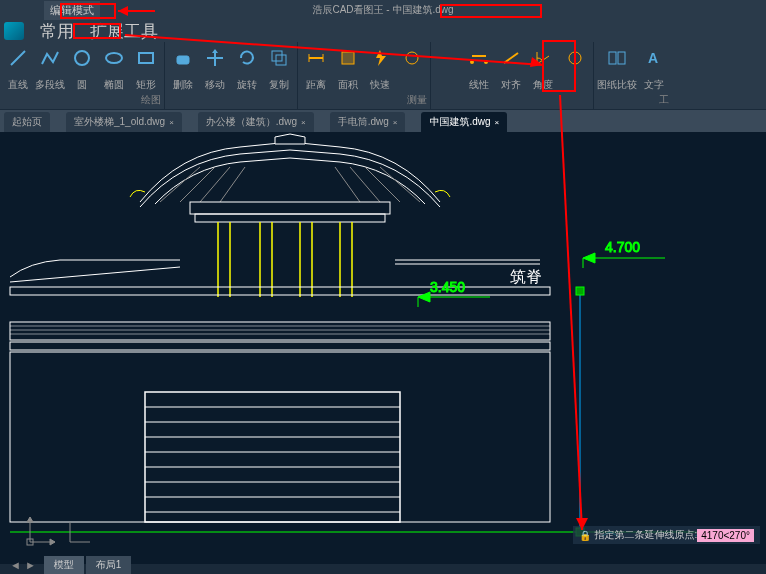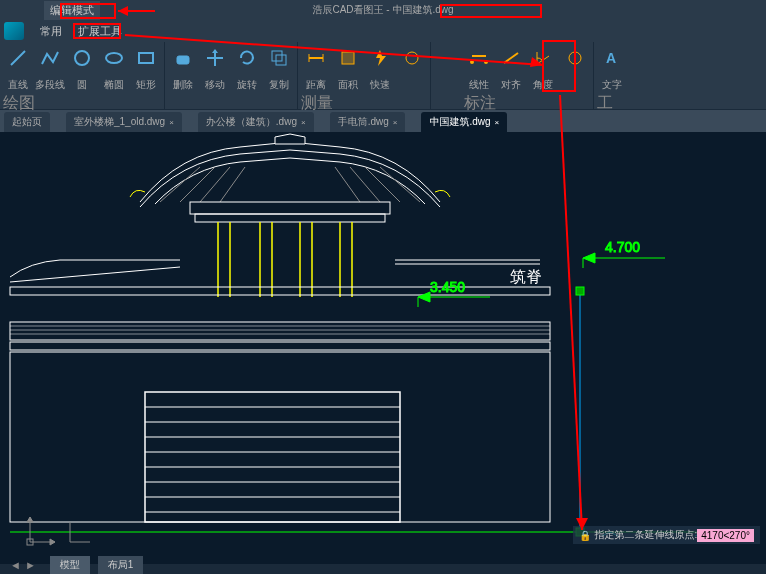--- a/index.html
+++ b/index.html
@@ -4,43 +4,43 @@
   <style>
     * { margin: 0; padding: 0; box-sizing: border-box; }
     body { width: 766px; height: 574px; background: #1a2a3a; font-family: "Microsoft YaHei", sans-serif; color: #ccc; font-size: 11px; overflow: hidden; position: relative; }
     
     .title-bar { height: 20px; background: #2a3a4a; display: flex; align-items: center; padding: 0 4px; position: relative; }
     .title-text { position: absolute; left: 50%; transform: translateX(-50%); color: #aaa; font-size: 10px; }
     .mode-btn { background: #3a4a5a; padding: 2px 6px; margin-left: 40px; color: #ccc; font-size: 11px; }
     
     .menu-bar { height: 22px; background: #2a3a4a; display: flex; align-items: center; padding: 0 4px; }
     .logo { width: 20px; height: 18px; background: linear-gradient(135deg, #00a0c0, #006080); border-radius: 3px; margin-right: 8px; }
-    .menu-item { padding: 2px 8px; color: #ccc; cursor: pointer; font-size: 11px; }
+    .menu-item { padding: 2px 8px; color: #ccc; cursor: pointer; font-size: 17px; }
     
     .ribbon { height: 68px; background: #2a3a4a; display: flex; border-bottom: 1px solid #1a2a3a; }
     .ribbon-group { display: flex; flex-direction: column; border-right: 1px solid #1a2a3a; padding: 2px; }
     .ribbon-tools { display: flex; flex: 1; }
     .tool-btn { width: 32px; height: 48px; display: flex; flex-direction: column; align-items: center; justify-content: flex-start; padding-top: 2px; cursor: pointer; }
     .tool-icon { width: 24px; height: 24px; display: flex; align-items: center; justify-content: center; }
     .tool-label { font-size: 10px; color: #aaa; margin-top: 8px; }
-    .group-label { text-align: left; font-size: 16px; color: #888; padding: 1px; }
+    .group-label { text-align: right; font-size: 10px; color: #888; padding: 1px; }
     
     .tabs-bar { height: 22px; background: #3a4a5a; display: flex; align-items: flex-end; padding: 0 4px; }
     .file-tab { background: #2a3a4a; padding: 3px 8px; margin-right: 16px; font-size: 10px; color: #aaa; border-radius: 3px 3px 0 0; cursor: pointer; display: flex; align-items: center; }
     .file-tab.active { background: #0a1a2a; color: #fff; }
     .tab-close { margin-left: 4px; font-size: 8px; }
     
     .canvas-area { position: relative; width: 100%; height: 432px; background: #0a1a2a; overflow: hidden; }
     .drawing-svg { position: absolute; top: 0; left: 0; }
     
     .status-bar { position: absolute; bottom: 20px; right: 6px; background: rgba(30,50,70,0.8); padding: 2px 6px; font-size: 10px; color: #ccc; display: flex; align-items: center; }
     .coord-box { background: #f9a8d4; color: #000; padding: 1px 4px; }
     
     .bottom-tabs { position: absolute; bottom: 0; left: 0; height: 18px; display: flex; align-items: center; padding-left: 10px; }
-    .bottom-tab { background: #3a4a5a; padding: 2px 10px; font-size: 10px; margin-right: 2px; color: #ccc; margin-left: 6px; }
+    .bottom-tab { background: #3a4a5a; padding: 2px 10px; font-size: 10px; margin-right: 2px; color: #ccc; }
     
     .red-box { position: absolute; border: 2px solid red; pointer-events: none; z-index: 100; }
     
     .dim-text { font-family: Arial; fill: #00ff00; font-size: 14px; }
     .dim-text-white { font-family: "SimSun"; fill: #fff; font-size: 16px; }
   </style>
 </head>
 <body>
 
 <div class="title-bar">
@@ -215,25 +215,33 @@
         </div>
       <div class="tool-btn">
           <div class="tool-icon">
             <svg width="20" height="20">
               <circle cx="10" cy="10" r="6" stroke="#fa0" fill="none"></circle>
             </svg>
           </div>
           <span class="tool-label"></span>
         </div>
     </div>
-    <div class="group-label">标注</div>
   </div>
 
   <div class="ribbon-group" style="border-right:none">
     <div class="ribbon-tools">
+      <div class="tool-btn" style="width:42px">
+          <div class="tool-icon">
+            <svg width="20" height="20">
+              <rect x="2" y="4" width="7" height="12" stroke="#5ad" fill="none"></rect>
+              <rect x="11" y="4" width="7" height="12" stroke="#5ad" fill="none"></rect>
+            </svg>
+          </div>
+          <span class="tool-label">图纸比较</span>
+        </div>
       <div class="tool-btn">
           <div class="tool-icon">
             <svg width="20" height="20">
               <text x="4" y="15" fill="#5ad" font-size="14" font-weight="bold">A</text>
             </svg>
           </div>
           <span class="tool-label">文字</span>
         </div>
     </div>
     <div class="group-label">工</div>

